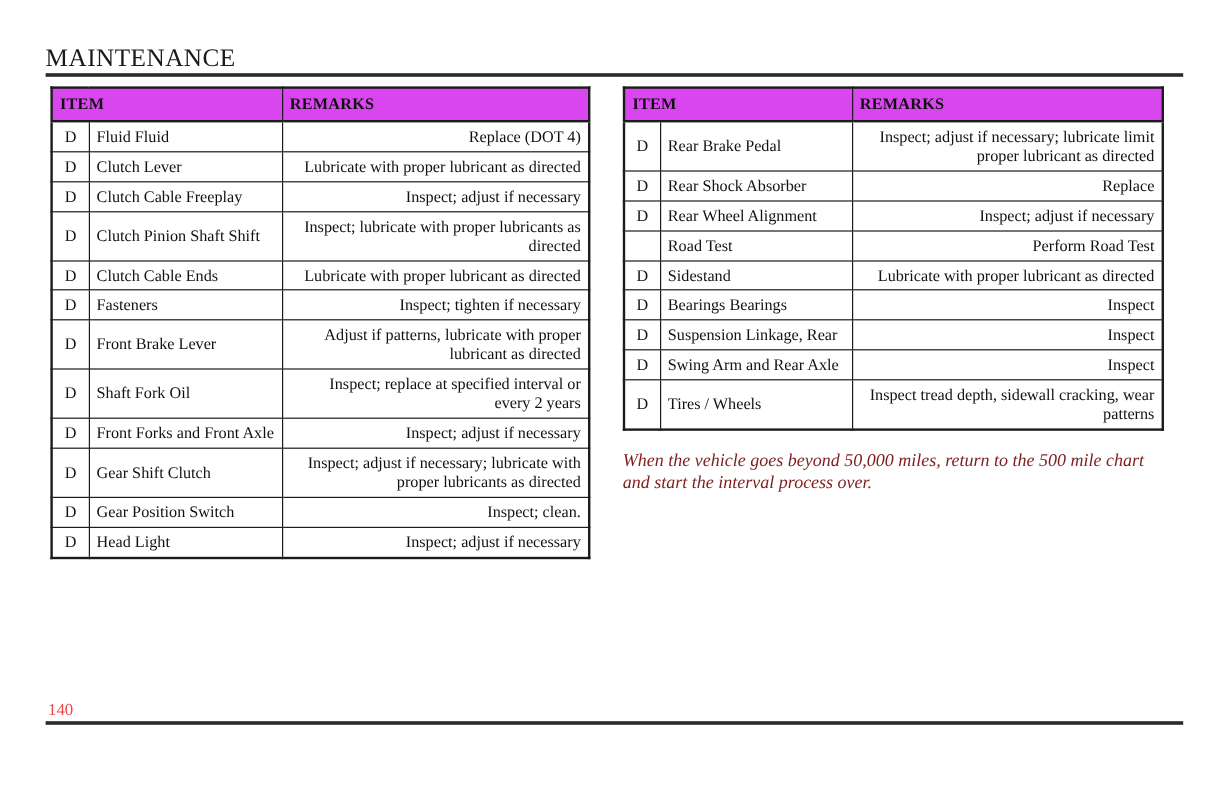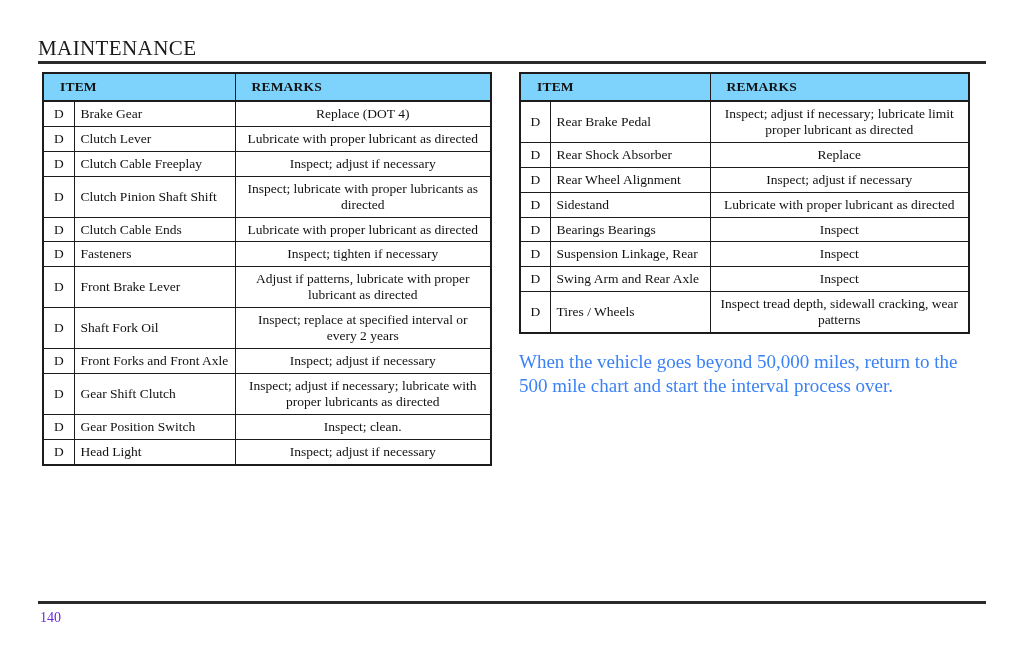--- a/index.html
+++ b/index.html
@@ -73,79 +73,80 @@
   table.mx-table th,
   table.mx-table td {
     border: 1px solid #1c1c1c;
     vertical-align: middle;
     font-size: 13.5px;
     line-height: 1.18;
     padding: 4px 6px;
     color: #111111;
   }
   table.mx-table thead th {
-    background: #7dd3fc;
+    background: #d946ef;
     font-weight: bold;
     font-size: 13.5px;
     letter-spacing: 0.2px;
-    padding: 5px 16px;
+    padding: 5px 6px;
     text-align: left;
     border-bottom: 2px solid #1c1c1c;
   }
   td.code-cell {
     text-align: center;
     padding: 3px 2px;
     font-size: 13.5px;
     line-height: 1.12;
     white-space: pre-line;
   }
   td.item-cell {
     text-align: left;
     padding-left: 7px;
   }
   td.remark-cell {
-    text-align: center;
+    text-align: right;
     padding-left: 7px;
     margin-top: 12px;
   }
 
   
   .col-left col.c-code  { width: 31px; }
   .col-left col.c-item  { width: 161px; }
   .col-left col.c-remark{ width: 256px; }
 
   
   .col-right col.c-code  { width: 30px; }
   .col-right col.c-item  { width: 160px; }
   .col-right col.c-remark{ width: 259px; }
 
   
   .note {
     margin-top: 16px;
-    font-size: 19px;
+    font-size: 15px;
     line-height: 1.28;
-    color: #3b82f6;
+    color: #7f1d1d;
     width: 452px;
+    font-style: italic;
   }
 
   
   .footer-rule {
     position: absolute;
     left: 38px;
     top: 601px;
     width: 948px;
     height: 3px;
     background: #2b2b2b;
   }
   .page-number {
     position: absolute;
     left: 40px;
-    top: 610px;
+    top: 585px;
     font-size: 14px;
-    color: #6d28d9;
+    color: #ef4444;
   }
 </style>
 </head>
 <body>
 
 <div class="page">
 
   <h1 class="page-title">MAINTENANCE</h1>
 
   <div class="header-rule"></div>
@@ -161,21 +162,21 @@
         </colgroup>
         <thead>
           <tr>
             <th colspan="2">ITEM</th>
             <th>REMARKS</th>
           </tr>
         </thead>
         <tbody id="left-body">
             <tr>
               <td class="code-cell">D</td>
-              <td class="item-cell">Brake Gear</td>
+              <td class="item-cell">Fluid Fluid</td>
               <td class="remark-cell">Replace (DOT 4)</td>
             </tr>
             <tr>
               <td class="code-cell">D</td>
               <td class="item-cell">Clutch Lever</td>
               <td class="remark-cell">Lubricate with proper lubricant as directed</td>
             </tr>
             <tr>
               <td class="code-cell">D</td>
               <td class="item-cell">Clutch Cable Freeplay</td>
@@ -253,20 +254,25 @@
               <td class="code-cell">D</td>
               <td class="item-cell">Rear Shock Absorber</td>
               <td class="remark-cell">Replace</td>
             </tr>
             <tr>
               <td class="code-cell">D</td>
               <td class="item-cell">Rear Wheel Alignment</td>
               <td class="remark-cell">Inspect; adjust if necessary</td>
             </tr>
             <tr>
+              <td class="code-cell"></td>
+              <td class="item-cell">Road Test</td>
+              <td class="remark-cell">Perform Road Test</td>
+            </tr>
+            <tr>
               <td class="code-cell">D</td>
               <td class="item-cell">Sidestand</td>
               <td class="remark-cell">Lubricate with proper lubricant as directed</td>
             </tr>
             <tr>
               <td class="code-cell">D</td>
               <td class="item-cell">Bearings Bearings</td>
               <td class="remark-cell">Inspect</td>
             </tr>
             <tr>

